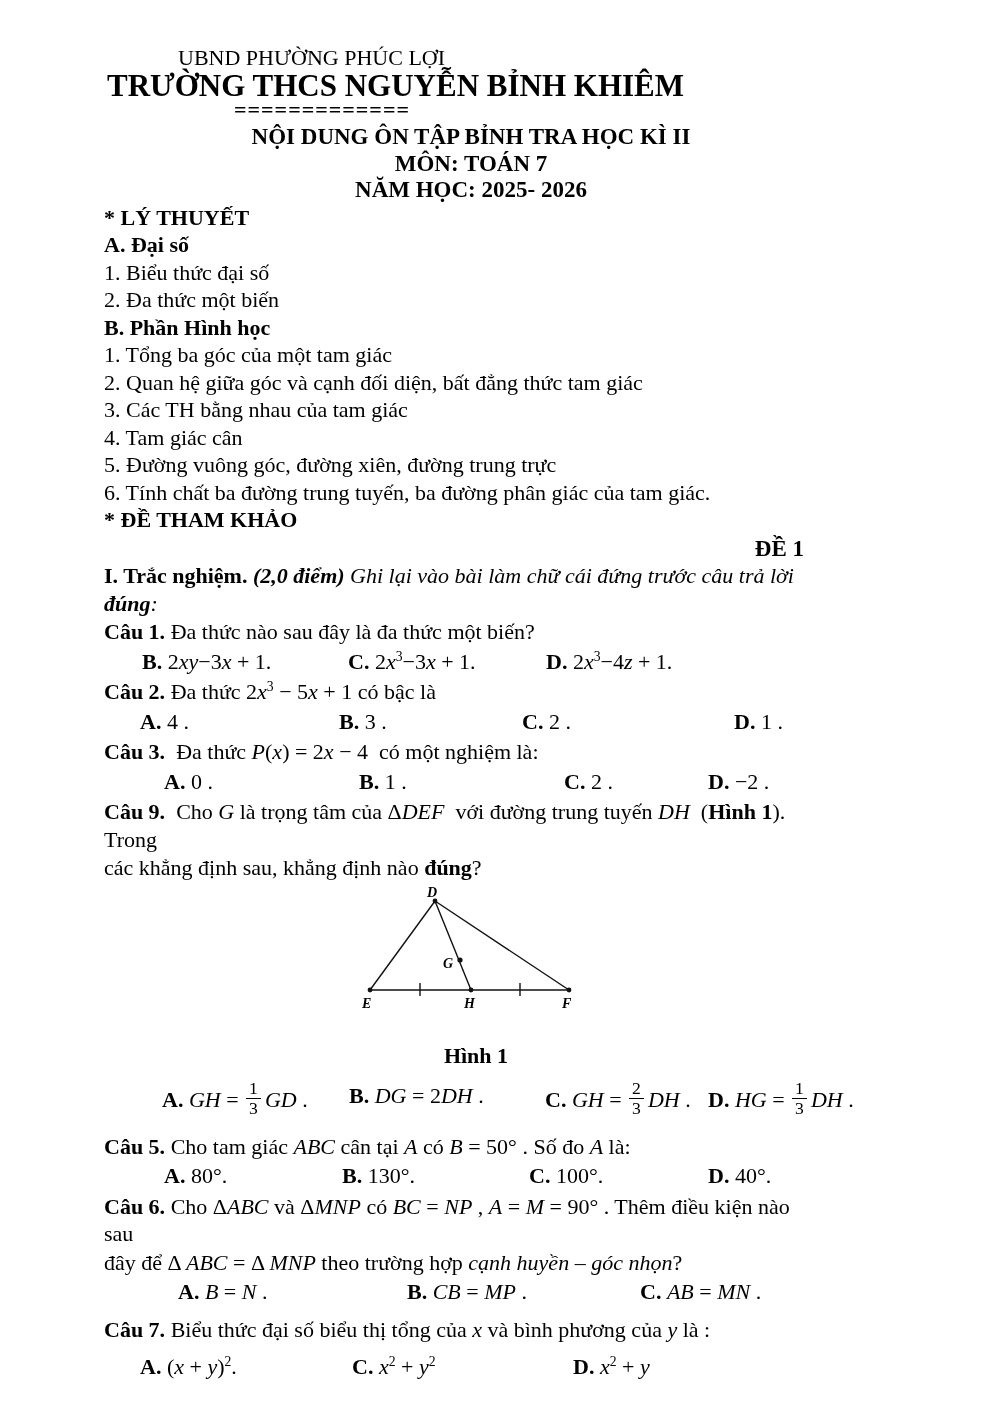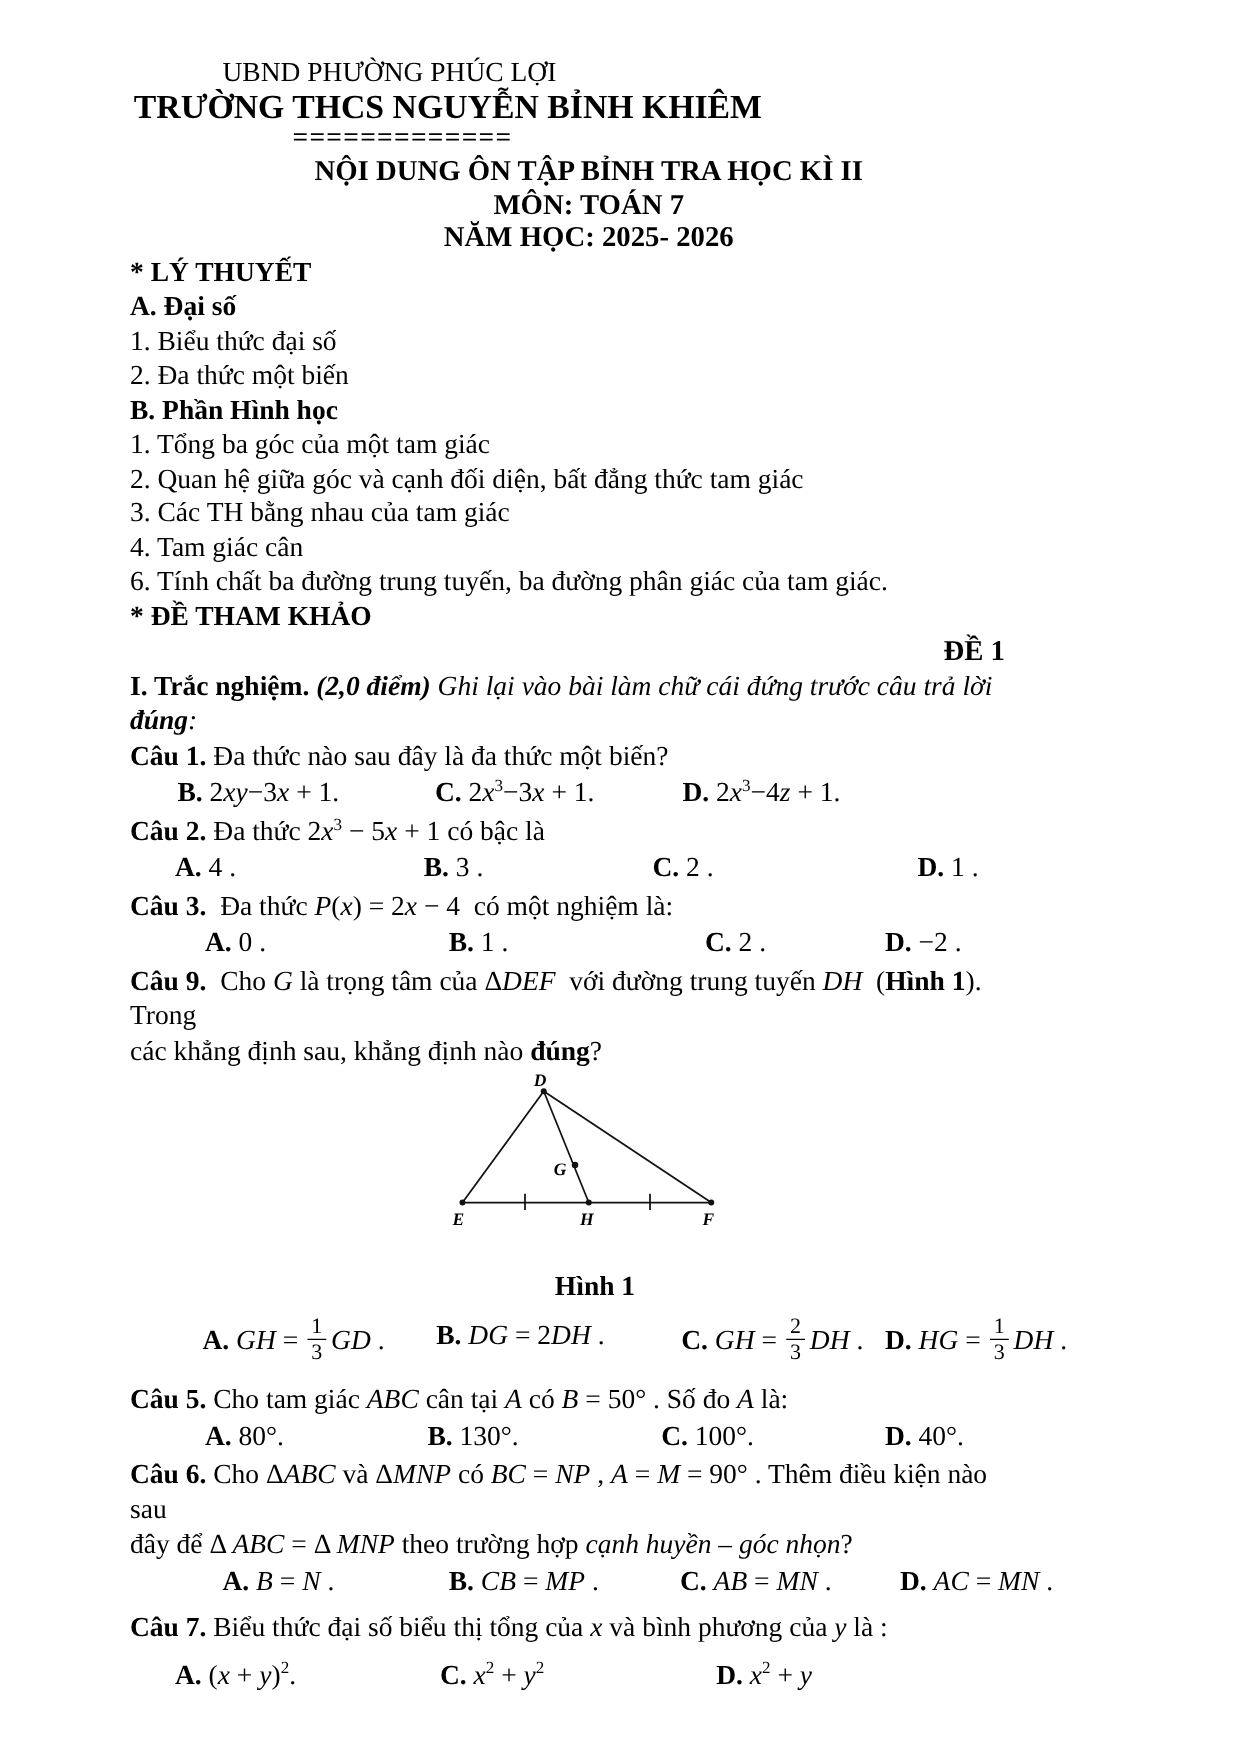--- a/index.html
+++ b/index.html
@@ -10,37 +10,37 @@
     background:#ffffff;
     color:#000;
     font-family:"Liberation Serif","DejaVu Serif",serif;
     font-size:22px;
     line-height:27.5px;
     overflow:hidden;
     padding:44px 60px 0 104px;
   }
   
   .hdr-org   { margin-left:74px; }
-  .hdr-school{ margin-left:3px; font-weight:bold; font-size:27px; }
+  .hdr-school{ margin-left:3px; font-weight:bold; font-size:31px; }
   .hdr-div   { margin-left:130px; font-weight:bold; letter-spacing:1px; line-height:22px; }
   .title-block { text-align:center; padding-left:34px; font-weight:bold; font-size:23px; line-height:26.5px; margin-top:3px; }
   
   .line { min-height:27.5px; }
   .heading { font-weight:bold; }
   
   .de-title { text-align:right; padding-left:34px; font-weight:bold; font-size:23px; margin-top:1px; }
   .stem { margin-top:1px; }
   sup { font-size:0.62em; vertical-align:super; line-height:0; }
   .opts { display:grid; white-space:nowrap; margin-top:2px; margin-bottom:3px; }
   .opts-1{ margin-left:38px; grid-template-columns:206px 198px 224px auto; }
   .opts-2{ margin-left:36px; grid-template-columns:199px 183px 212px auto; }
   .opts-3{ margin-left:60px; grid-template-columns:195px 205px 144px auto; }
   .opts-4{ margin-left:58px; grid-template-columns:187px 196px 163px auto; padding:6px 0 8px; }
   .opts-5{ margin-left:60px; grid-template-columns:178px 187px 179px auto; }
-  .opts-6{ margin-left:74px; grid-template-columns:181px 185px 176px auto; margin-bottom:10px; }
+  .opts-6{ margin-left:74px; grid-template-columns:181px 185px 176px auto; margin-bottom:10px;gap:48px; }
   .opts-7{ margin-left:36px; grid-template-columns:212px 221px 212px auto; padding-top:8px; }
   .frac { display:inline-block; vertical-align:middle; text-align:center; font-size:0.8em; line-height:1.12; margin:0 4px 0 2px; position:relative; top:-3px; }
   .frac span { display:block; padding:0 3px; }
   .frac span:first-child { border-bottom:1.4px solid #000; }
   
   .figure-wrap { text-align:center; transform:translateX(22px); margin-top:4px; }
   .figure-wrap svg { display:inline-block; }
   .fig-caption { text-align:center; font-weight:bold; transform:translateX(22px); margin:2px 0 6px; }
   .fig-label { font-weight:bold; font-style:italic; font-size:14px; font-family:"Liberation Serif","DejaVu Serif",serif; }
 </style>
@@ -61,20 +61,21 @@
 
   <div class="line heading">* LÝ THUYẾT</div>
   <div class="line heading">A. Đại số</div>
   <div class="line">1. Biểu thức đại số</div>
   <div class="line">2. Đa thức một biến</div>
   <div class="line heading">B. Phần Hình học</div>
   <div class="line">1. Tổng ba góc của một tam giác</div>
   <div class="line">2. Quan hệ giữa góc và cạnh đối diện, bất đẳng thức tam giác</div>
   <div class="line">3. Các TH bằng nhau của tam giác</div>
   <div class="line">4. Tam giác cân</div>
+  <div class="line">5. Đường vuông góc, đường xiên, đường trung trực</div>
   <div class="line">6. Tính chất ba đường trung tuyến, ba đường phân giác của tam giác.</div>
 
   <div class="line heading">* ĐỀ THAM KHẢO</div>
   <div class="de-title">ĐỀ 1</div>
   <div class="line"><b>I. Trắc nghiệm.</b> <b><i>(2,0 điểm)</i></b> <i>Ghi lại vào bài làm chữ cái đứng trước câu trả lời <b>đúng</b>:</i></div>
 
   <div>
     <div class="stem"><b>Câu 1.</b> Đa thức nào sau đây là đa thức một biến?</div>
     <div class="opts opts-1">
       <div><b>B.</b> 2<i>xy</i>−3<i>x</i> + 1.</div>

